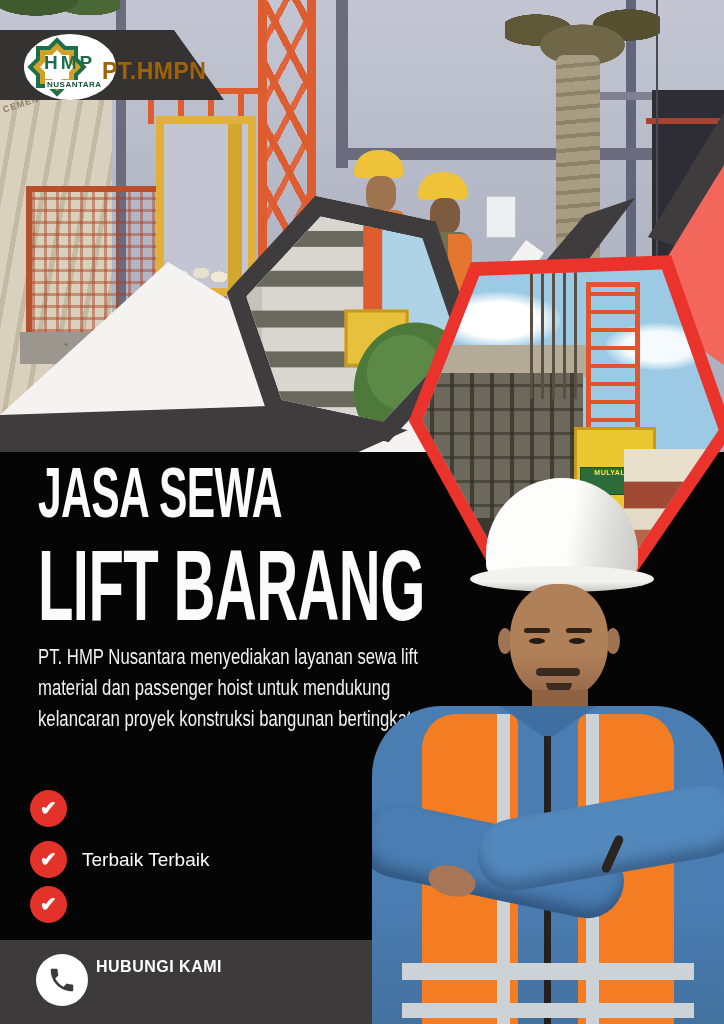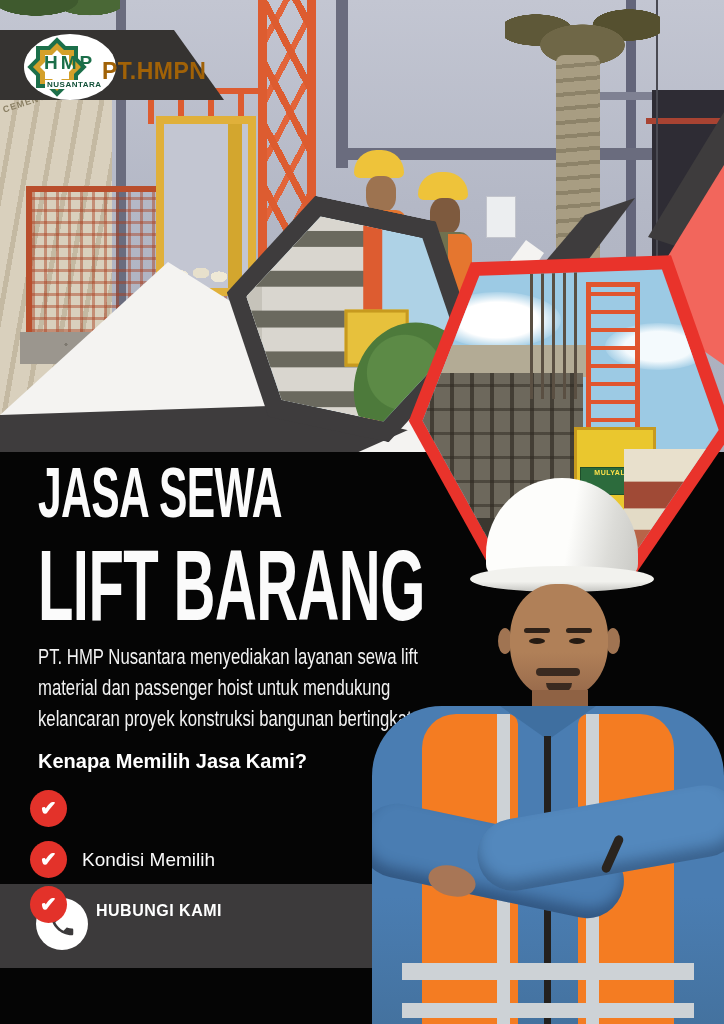--- a/index.html
+++ b/index.html
@@ -145,21 +145,21 @@
   .desc{left:38px;top:641px;width:560px;font-size:22px;line-height:1.42;color:#f2f2f2;
     transform:scaleX(.76);transform-origin:left top;z-index:4;}
   .whyhead{left:38px;top:750px;font-size:20px;font-weight:bold;color:#fff;z-index:4;}
   .checkrow{left:30px;width:360px;height:38px;z-index:4;}
   .cr1{top:790px;} .cr2{top:841px;} .cr3{top:886px;}
   .checkcircle{position:absolute;left:0;top:0;width:37px;height:37px;border-radius:50%;background:#e3322a;
     color:#fff;font-size:20px;font-weight:bold;text-align:center;line-height:36px;}
   .checklabel{position:absolute;left:52px;top:8px;font-size:19px;color:#fafafa;white-space:nowrap;}
 
   
-  .footer{left:0;top:884px;width:724px;height:84px;background:#3c3a3b;z-index:3;}
+  .footer{left:0;top:940px;width:724px;height:84px;background:#3c3a3b;z-index:3;}
   .phonecircle{position:absolute;left:36px;top:14px;width:52px;height:52px;border-radius:50%;background:#fff;}
   .phonecircle svg{position:absolute;left:11px;top:11px;}
   .contactlabel{position:absolute;left:96px;top:18px;font-size:16px;font-weight:bold;color:#fff;letter-spacing:.5px;}
   .contactphone{position:absolute;left:96px;top:37px;font-size:22px;color:#f4f4f4;letter-spacing:1px;}
 
   
   .person{left:368px;top:466px;width:356px;height:558px;z-index:5;}
   .p-helmet{position:absolute;left:118px;top:12px;width:152px;height:100px;border-radius:76px 76px 14px 14px;
     background:linear-gradient(100deg,#fdfdfb 0 55%,#dcdcd8 80%,#c9c9c5 100%);}
   .p-brim{position:absolute;left:102px;top:100px;width:184px;height:26px;border-radius:50%;
@@ -290,27 +290,26 @@
 
   <div class="abs title1">JASA SEWA</div>
   <div class="abs title2">LIFT BARANG</div>
 
   <div class="abs desc">
     <div>PT. HMP Nusantara menyediakan layanan sewa lift</div>
     <div>material dan passenger hoist untuk mendukung</div>
     <div>kelancaran proyek konstruksi bangunan bertingkat.</div>
   </div>
 
-  <div class="abs whyhead">Kenapa Memilih Jasa Kami?</div>
   <div class="abs checkrow cr1">
     <div class="checkcircle">✔</div>
   </div>
   <div class="abs checkrow cr2">
     <div class="checkcircle">✔</div>
-    <div class="checklabel">Kondisi Memilih</div>
+    <div class="checklabel">Terbaik Terbaik</div>
   </div>
   <div class="abs checkrow cr3">
     <div class="checkcircle">✔</div>
   </div>
 
   <div class="abs footer">
     <div class="phonecircle">
       <svg width="30" height="30" viewBox="0 0 24 24">
         <path fill="#3c3a3b" d="M6.62 10.79c1.44 2.83 3.76 5.14 6.59 6.59l2.2-2.2c.27-.27.67-.36 1.02-.24 1.12.37 2.33.57 3.57.57.55 0 1 .45 1 1V20c0 .55-.45 1-1 1-9.39 0-17-7.61-17-17 0-.55.45-1 1-1h3.5c.55 0 1 .45 1 1 0 1.25.2 2.45.57 3.57.11.35.03.74-.25 1.02l-2.2 2.2z"></path>
       </svg>

